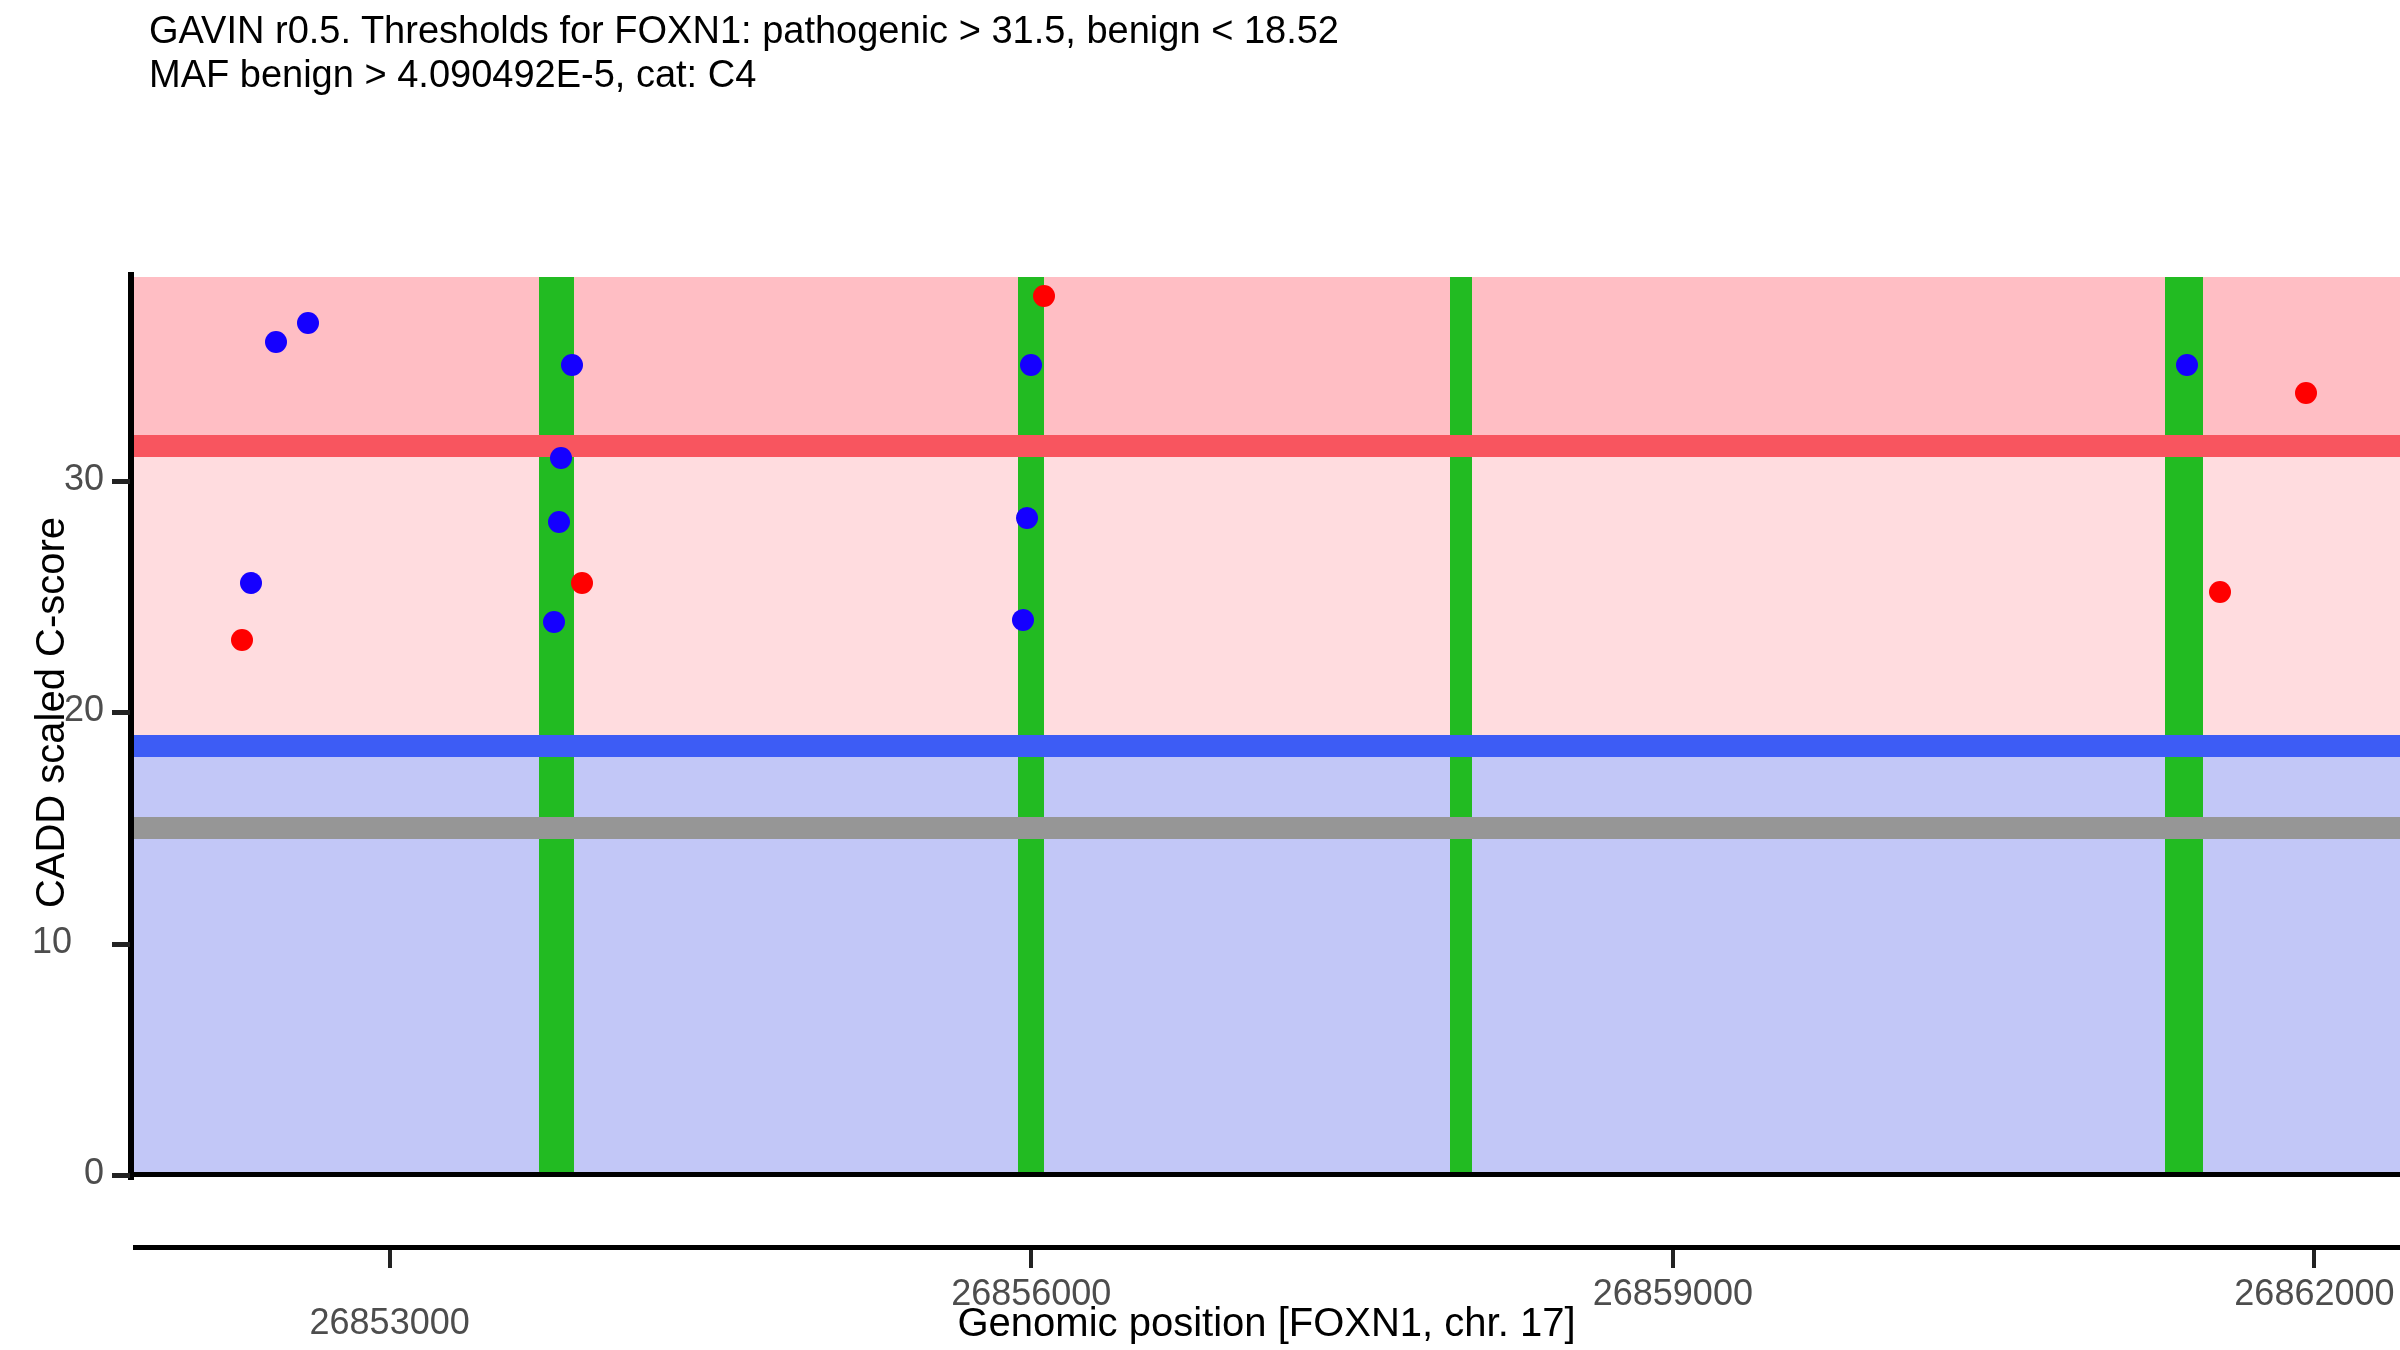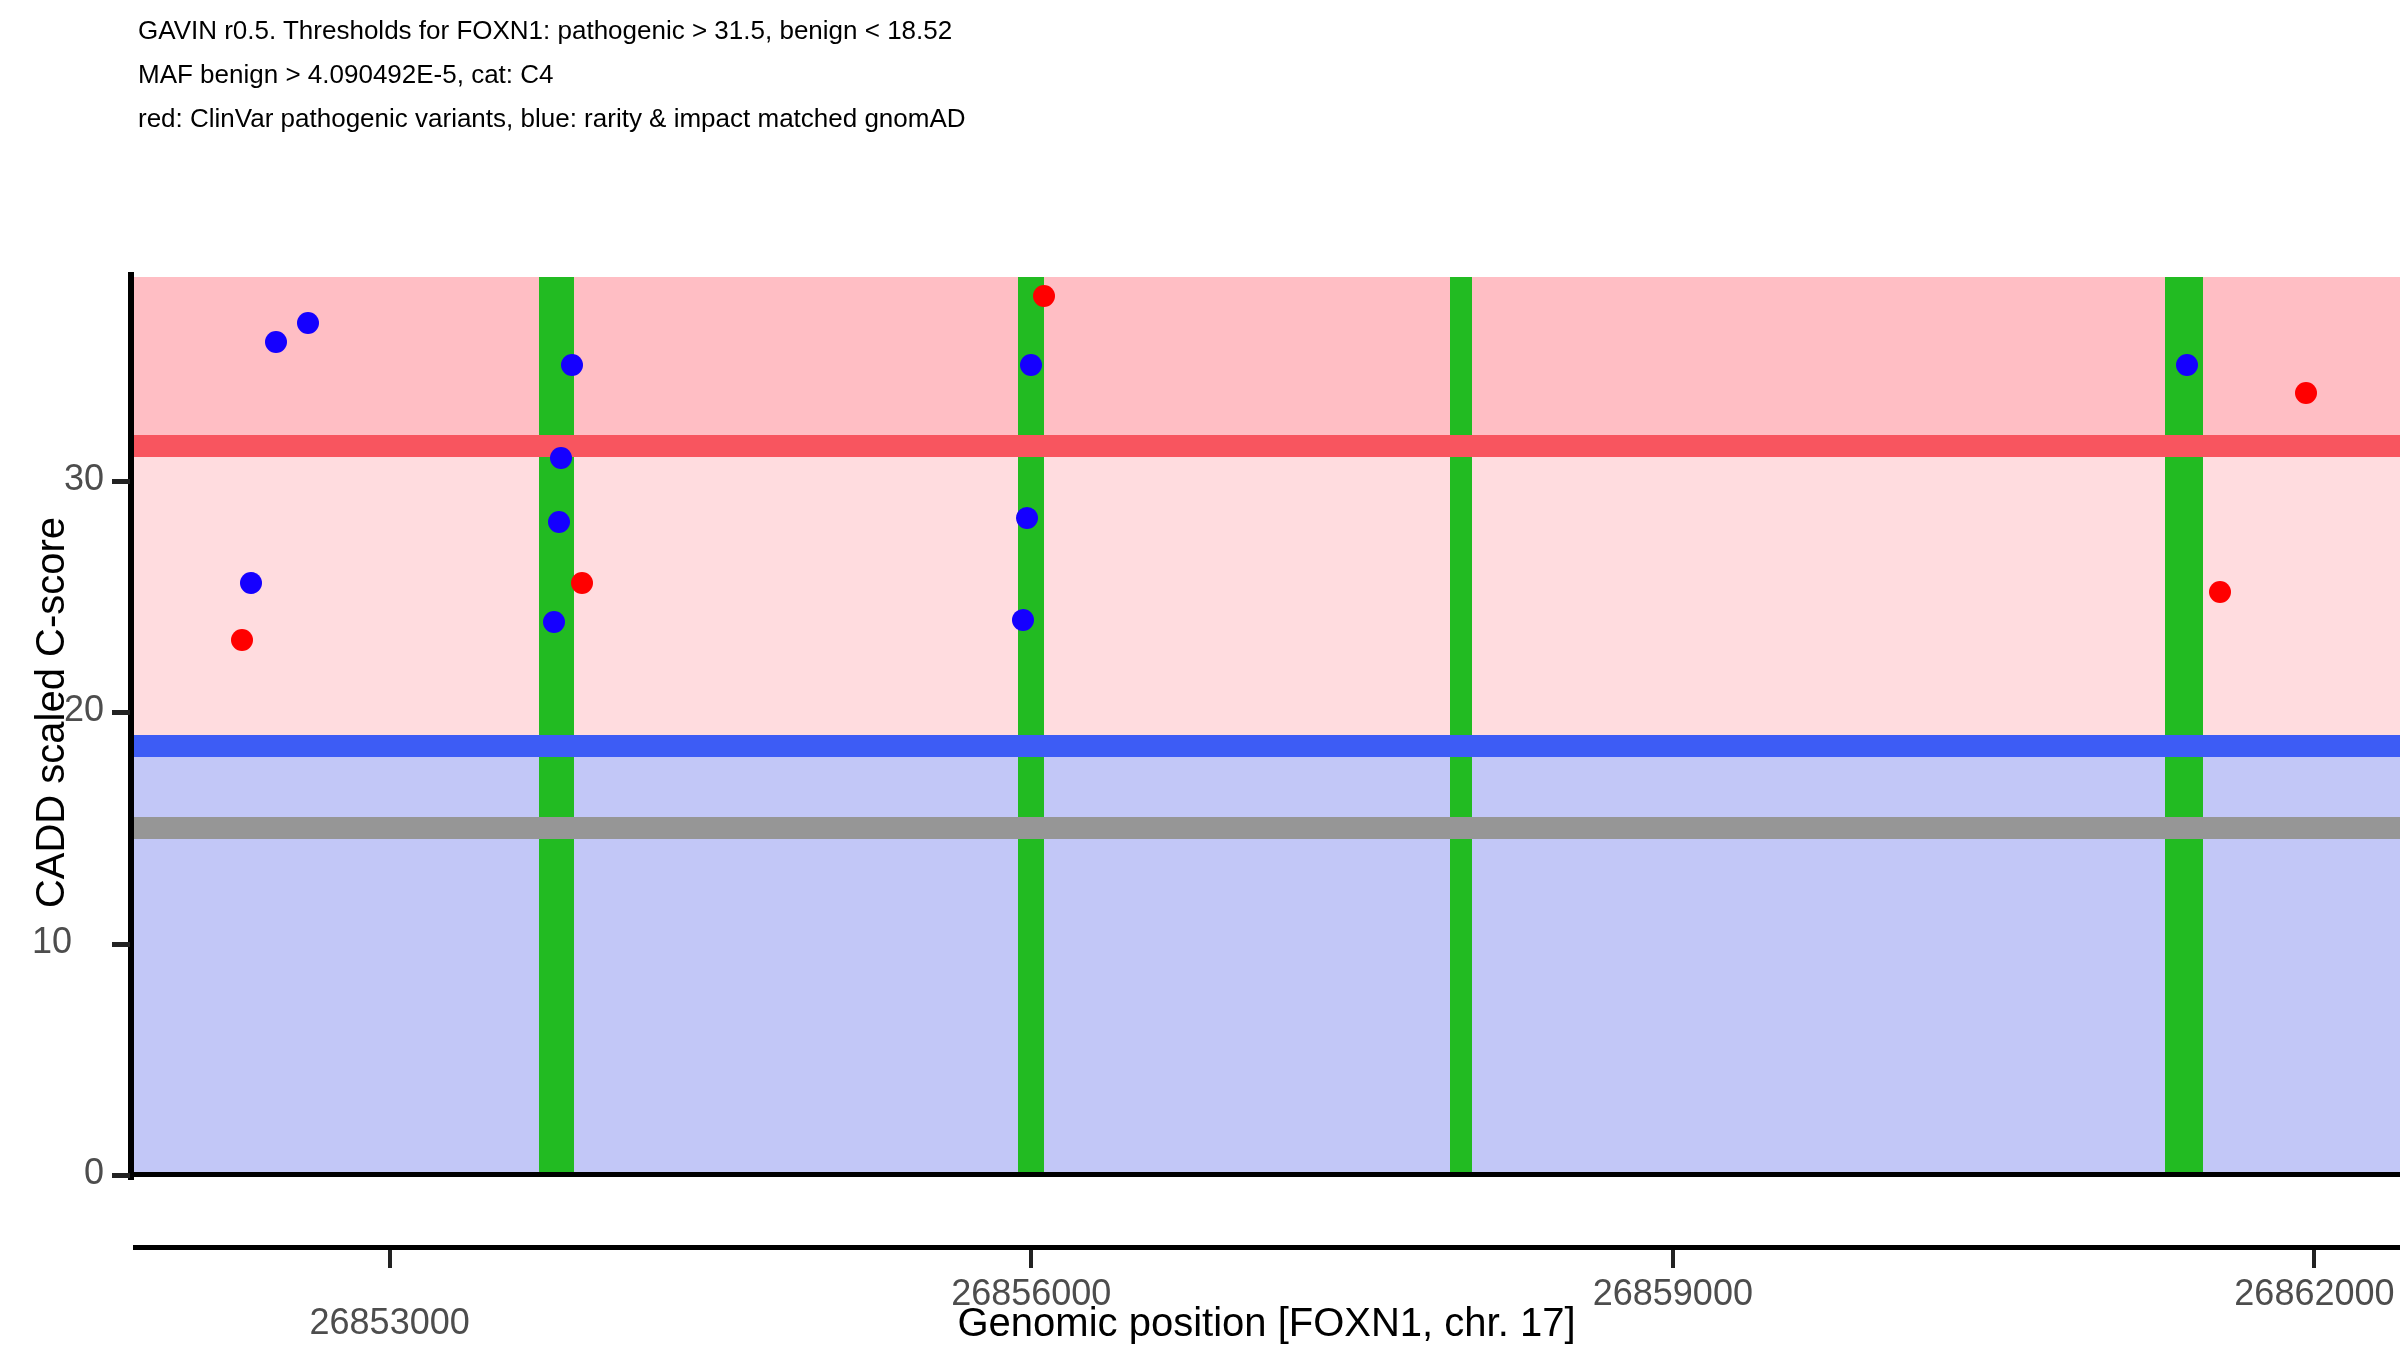--- a/index.html
+++ b/index.html
@@ -8,23 +8,23 @@
     background:#ffffff;
     font-family:"Liberation Sans", sans-serif;
     overflow:hidden;
     position:relative;
   }
   #root{position:absolute;left:0;top:0;width:2400px;height:1350px;}
 
   
   #title-block{
     position:absolute;
-    left:138px; top:8px;
+    left:149px; top:8px;
     width:2000px;
-    font-size:26px;
+    font-size:38px;
     line-height:44px;
     color:#000000;
     white-space:nowrap;
   }
   #title-block div{height:44px;}
 
   
   
   #panel{
     position:absolute;
@@ -110,21 +110,20 @@
   }
 </style>
 </head>
 <body>
 
 <div id="root">
 
   <div id="title-block">
     <div>GAVIN r0.5. Thresholds for FOXN1: pathogenic &gt; 31.5, benign &lt; 18.52</div>
     <div>MAF benign &gt; 4.090492E-5, cat: C4</div>
-    <div>red: ClinVar pathogenic variants, blue: rarity &amp; impact matched gnomAD</div>
   </div>
 
   <div id="panel">
       <div class="band" style="top: 0px; height: 168.954px; background: rgb(255, 190, 196);"></div>
       <div class="band" style="top: 168.954px; height: 300.413px; background: rgb(255, 220, 223);"></div>
       <div class="band" style="top: 469.367px; height: 428.633px; background: rgb(194, 199, 247);"></div>
       <div class="exon" style="left: 406.349px; width: 34.2189px; background: rgb(34, 187, 34);"></div>
       <div class="exon" style="left: 885.413px; width: 25.6642px; background: rgb(34, 187, 34);"></div>
       <div class="exon" style="left: 1317.43px; width: 21.3868px; background: rgb(34, 187, 34);"></div>
       <div class="exon" style="left: 2031.75px; width: 38.4962px; background: rgb(34, 187, 34);"></div>

